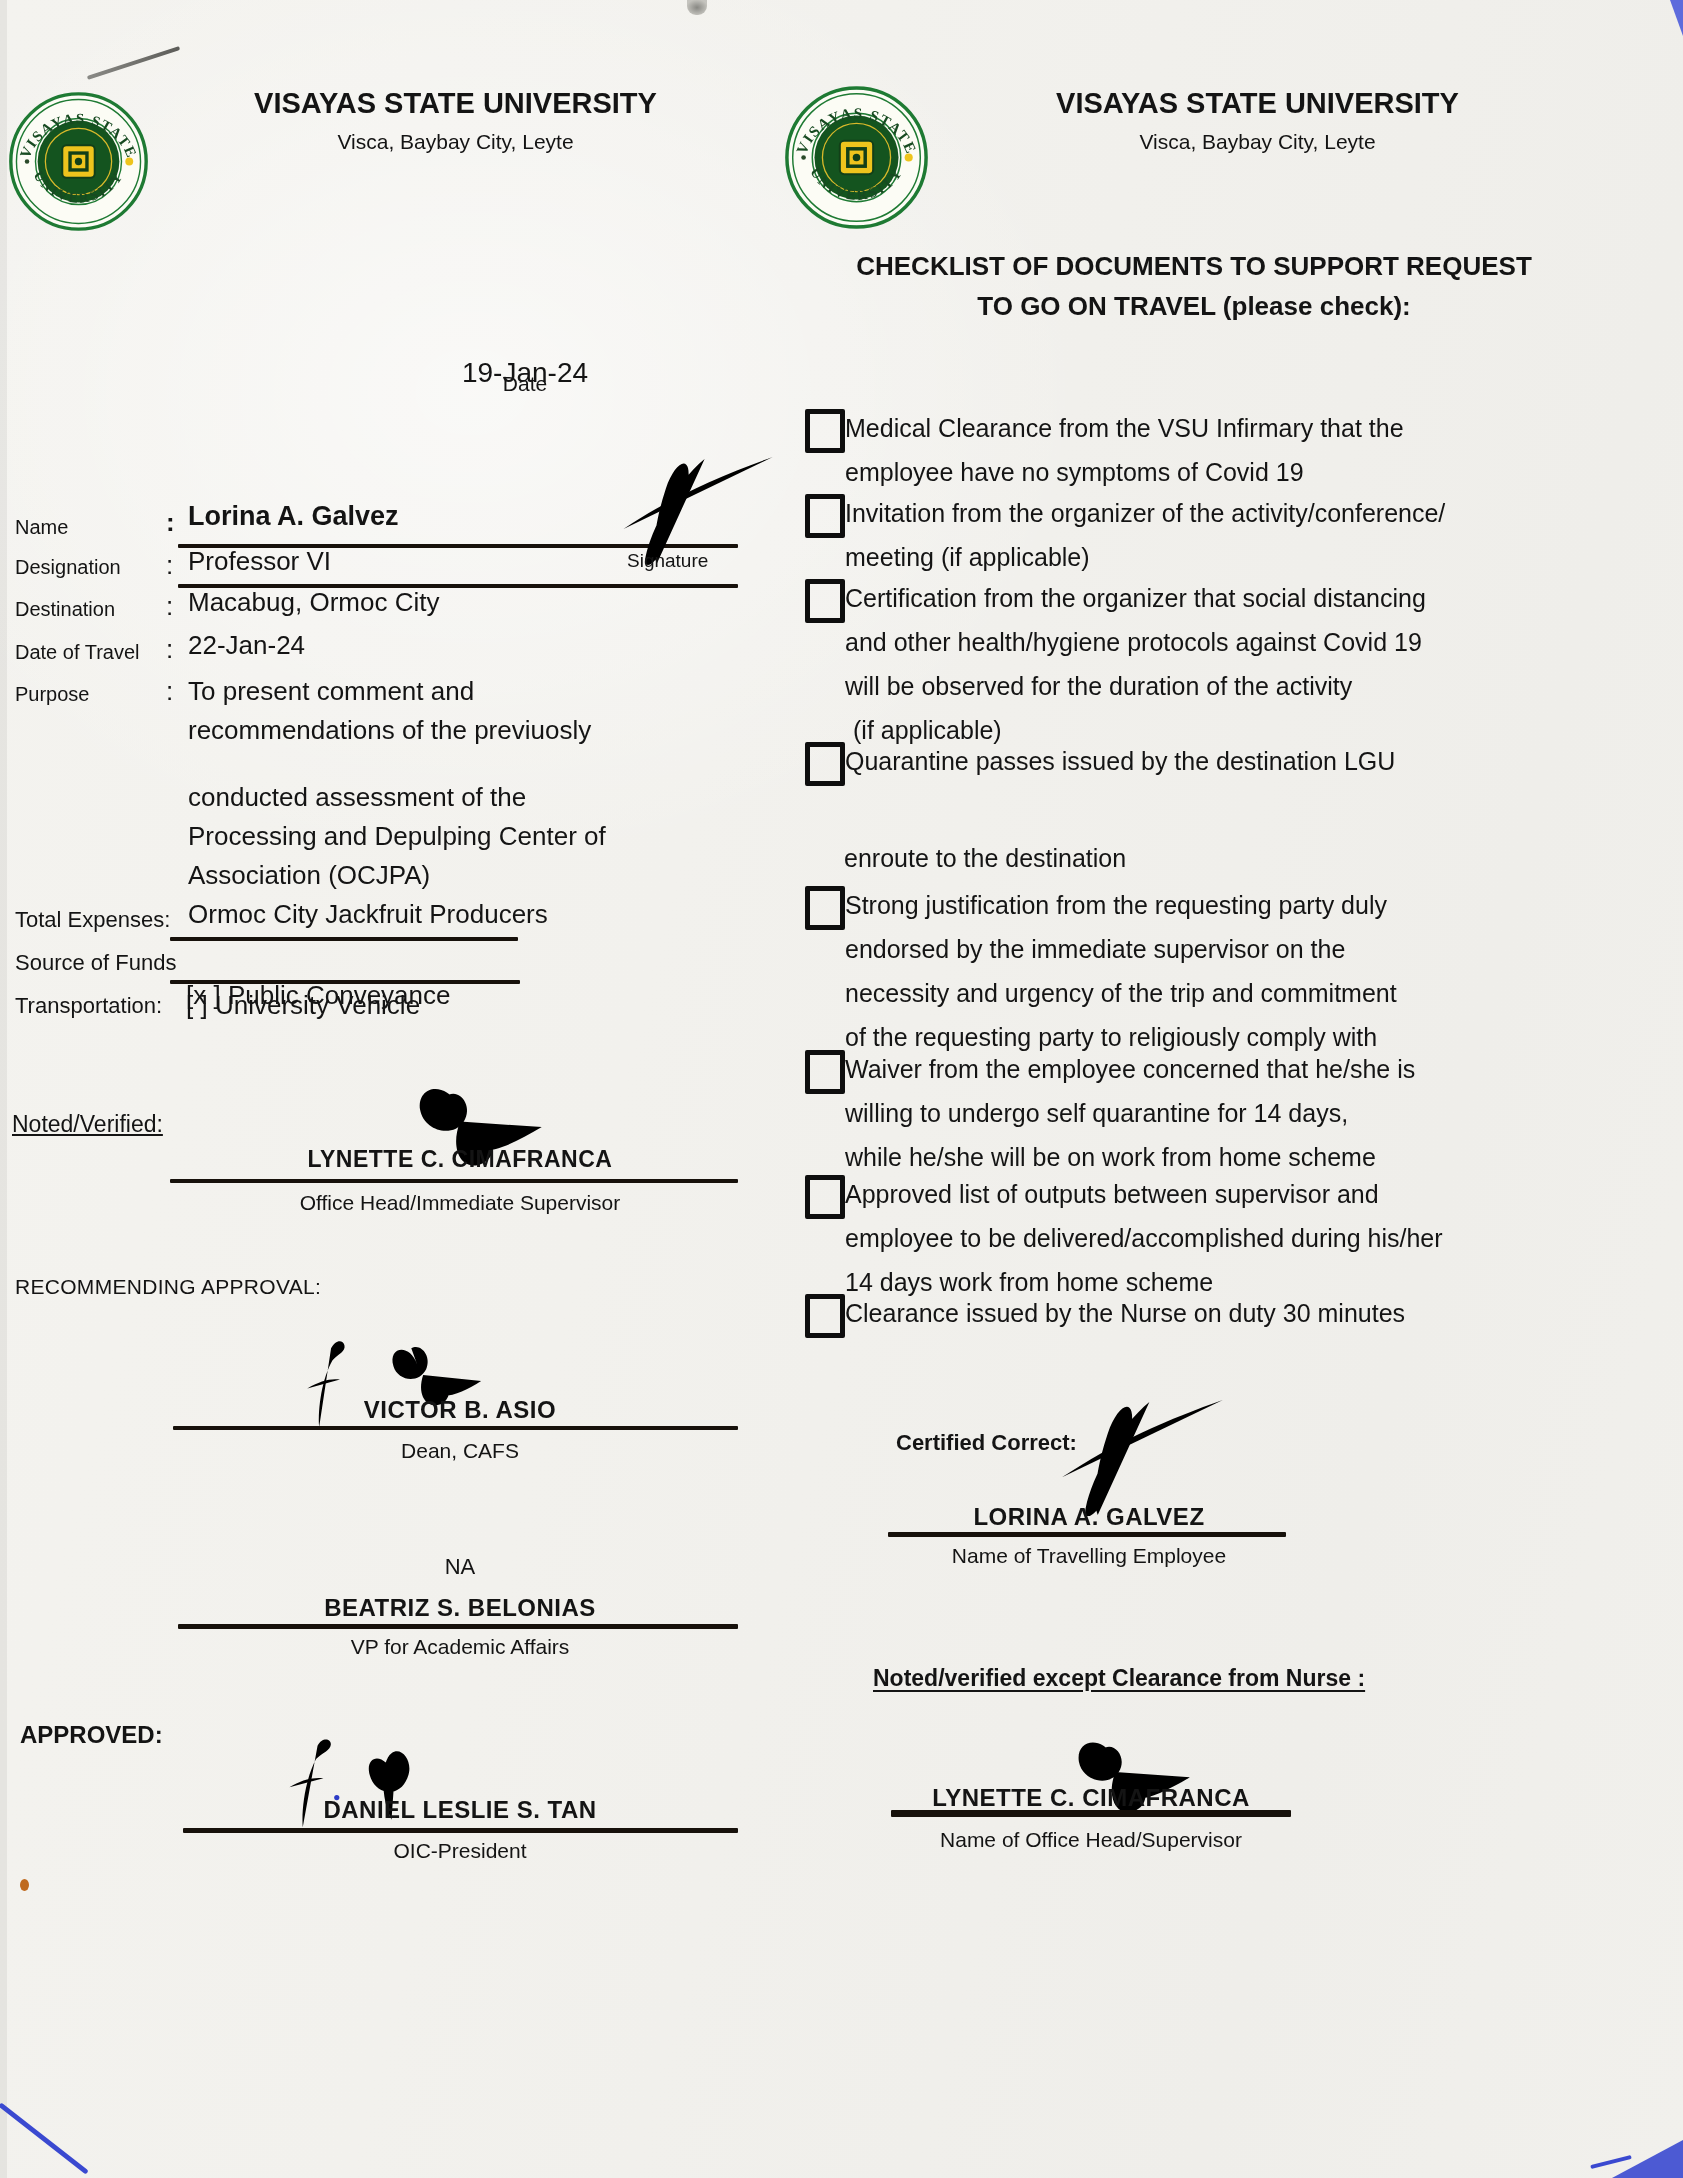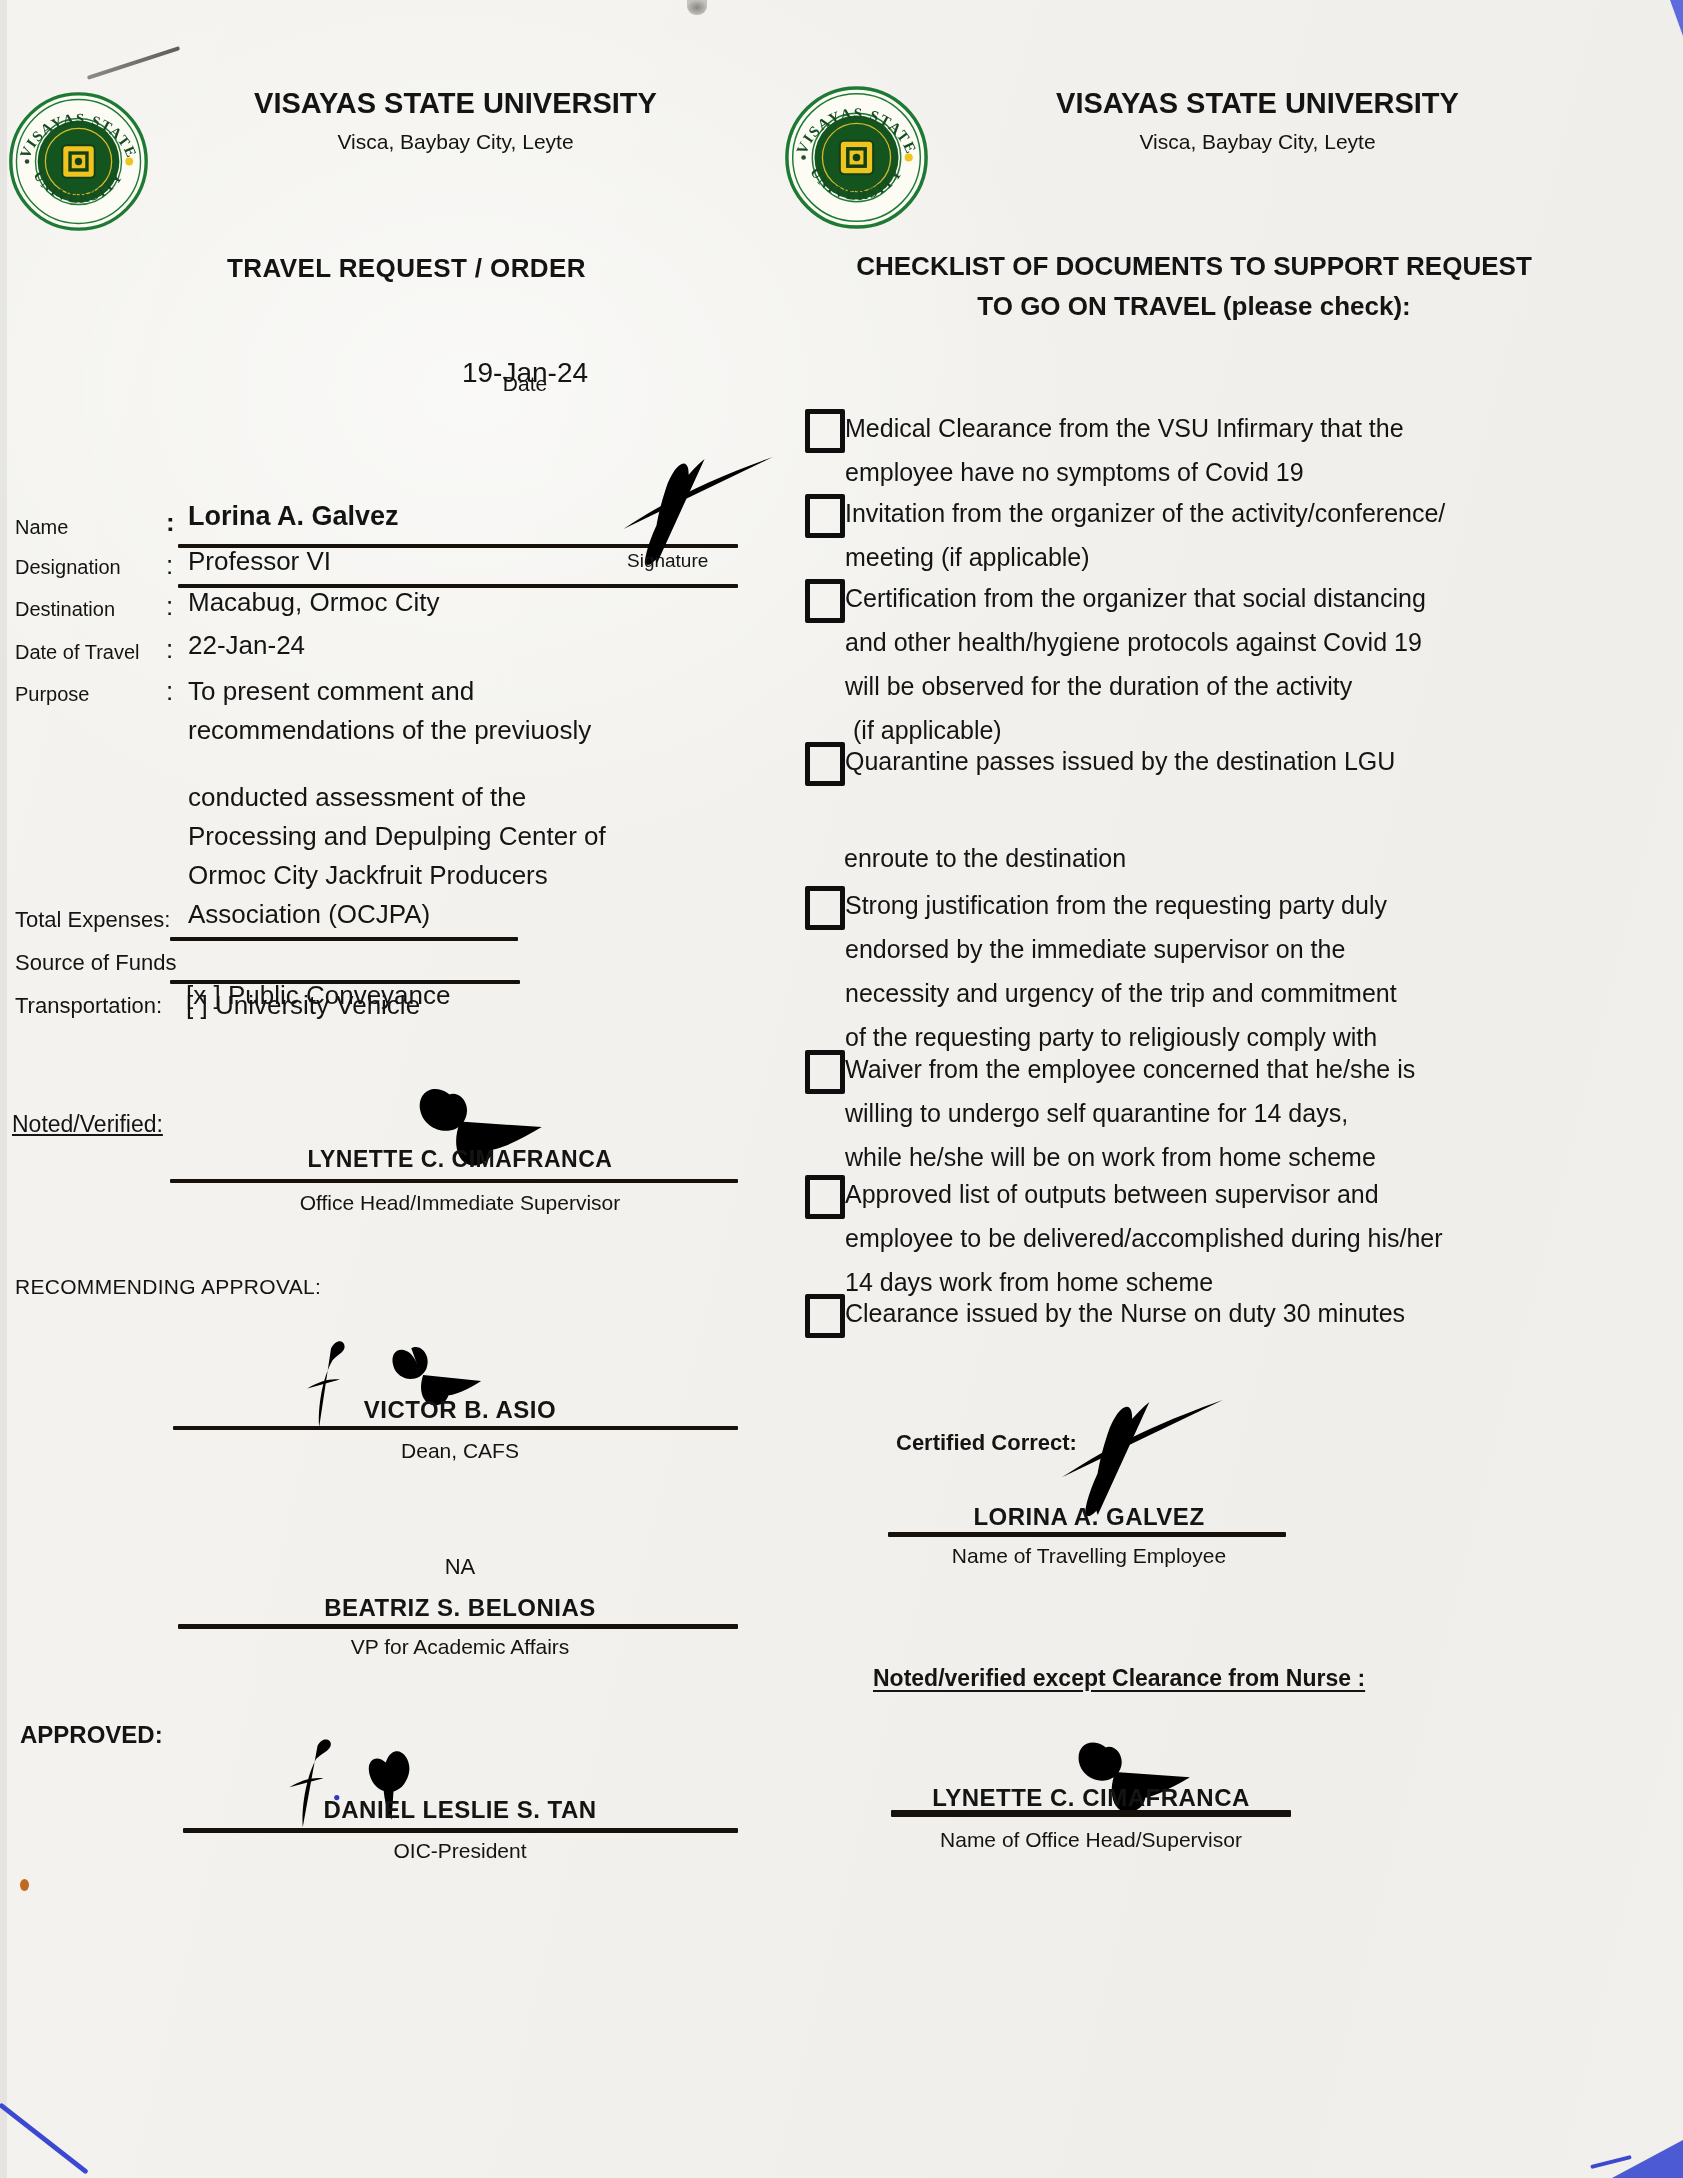--- a/index.html
+++ b/index.html
@@ -85,21 +85,20 @@
   <div class="abs" style="right:0;bottom:0;width:0;height:0;border-style:solid;border-width:0 0 38px 71px;border-color:transparent transparent #3a49d0 transparent;opacity:.9;"></div>
   <div class="abs" style="left:1590px;top:2160px;width:42px;height:4px;background:#3a49d0;transform:rotate(-14deg);border-radius:2px;"></div>
   <div class="abs" style="left:20px;top:1879px;width:9px;height:12px;background:#bf6a1f;border-radius:50%;"></div>
 
   <svg class="abs" style="left:8px;top:91px;width:141px;height:141px;" viewBox="0 0 142 142" width="141" height="141">
       <use href="#vsu-seal"></use>
     </svg>
 
   <div class="abs ctr b" style="left:223px;top:87px;width:465px;font-size:29px;">VISAYAS STATE UNIVERSITY</div>
   <div class="abs ctr" style="left:223px;top:130px;width:465px;font-size:21px;">Visca, Baybay City, Leyte</div>
-  <div class="abs ctr b" style="left:149px;top:253px;width:515px;font-size:26px;letter-spacing:0.4px;">TRAVEL REQUEST / ORDER</div>
 
   <div class="abs ctr" style="left:436px;top:337px;width:178px;font-size:28px;margin-top:20px;">19-Jan-24</div>
   <div class="abs ctr" style="left:436px;top:372px;width:178px;font-size:21px;">Date</div>
 
   <div class="abs lbl" style="left:15px;top:516px;">Name</div>
   <div class="abs val b" style="left:166px;top:507px;">:</div>
   <div class="abs b" style="left:188px;top:501px;font-size:27px;">Lorina A. Galvez</div>
   <div class="rule" style="left:178px;top:544px;width:560px;"></div>
 
   <div class="abs lbl" style="left:15px;top:556px;">Designation</div>
@@ -115,22 +114,22 @@
   <div class="abs val" style="left:166px;top:634px;">:</div>
   <div class="abs val" style="left:188px;top:630px;">22-Jan-24</div>
 
   <div class="abs lbl" style="left:15px;top:683px;">Purpose</div>
   <div class="abs val" style="left:166px;top:676px;">:</div>
   <div class="abs" style="left:188px;top:672px;width:554px;font-size:26px;line-height:39px;">
     <span style="display:block;">To present comment and</span>
     <span style="display:block;">recommendations of the previuosly</span>
     <span style="display:block;margin-top:28px;">conducted assessment of the</span>
     <span style="display:block;">Processing and Depulping Center of</span>
+    <span style="display:block;">Association (OCJPA)</span>
     <span style="display:block;">Ormoc City Jackfruit Producers</span>
-    <span style="display:block;">Association (OCJPA)</span>
   </div>
 
   <svg class="sig" style="left:594px;top:446px;width:188px;height:129px;" viewBox="0 0 200 140">
       <use href="#sig-galvez"></use>
     </svg>
   <div class="abs" style="left:627px;top:550px;font-size:19px;">Signature</div>
 
   <div class="abs" style="left:15px;top:907px;font-size:22px;">Total Expenses:</div>
   <div class="rule" style="left:170px;top:937px;width:348px;"></div>
   <div class="abs" style="left:15px;top:950px;font-size:22px;">Source of Funds</div>

